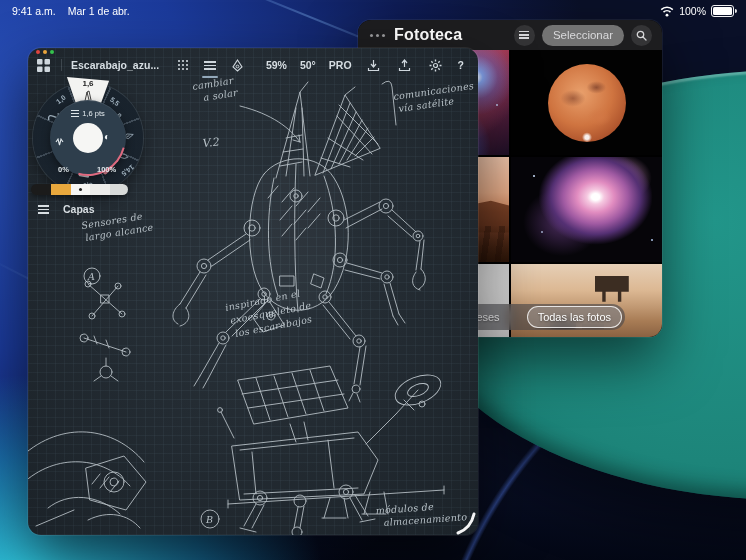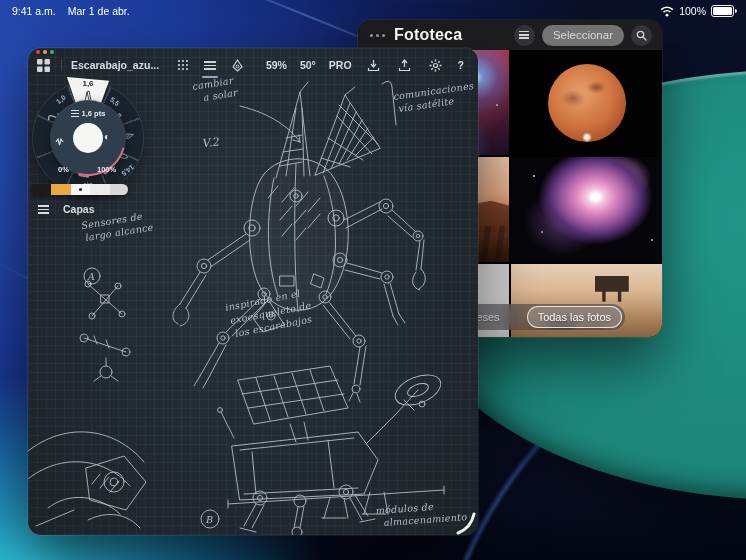--- a/index.html
+++ b/index.html
@@ -136,21 +136,21 @@
   .ring-lab{position:absolute;font-size:7px;color:#9fb0bd;font-weight:bold;}
   .ring-ic{position:absolute;color:#9fb0bd;}
   .eraser-chip{position:absolute;left:68px;top:82px;width:12px;height:7px;border-radius:2px;background:#ec8a99;transform:rotate(135deg);}
   .slice-chip{position:absolute;left:47px;top:88px;width:10px;height:6px;background:#cfd6da;transform:rotate(190deg) skewX(-18deg);}
   .wheel-disc{position:absolute;left:17px;top:17px;width:76px;height:76px;border-radius:50%;background:#2e3e4c;
     box-shadow:0 3px 8px rgba(0,0,0,.45), inset 0 1px 0 rgba(255,255,255,.08);}
   .disc-arc{position:absolute;left:17px;top:17px;width:76px;height:76px;border-radius:50%;box-sizing:border-box;
     border:2.5px solid transparent;border-bottom-color:#e06a7f;transform:rotate(-30deg);}
   .wheel-center{position:absolute;left:40px;top:40px;width:30px;height:30px;border-radius:50%;background:#f6f6f4;}
   .disc-top{position:absolute;left:17px;top:26px;width:76px;display:flex;justify-content:center;align-items:center;gap:3px;
-    font-size:7.5px;font-weight:bold;color:#e3eaee;}
+    font-size:7.5px;font-weight:normal;color:#e3eaee;}
   .lw-glyph{width:8px;height:7px;background:repeating-linear-gradient(#dfe6ea 0 1.4px, transparent 1.4px 3px);}
   .disc-min{position:absolute;left:25px;top:82px;font-size:7.5px;font-weight:bold;color:#dfe6ea;}
   .disc-max{position:absolute;left:64px;top:82px;font-size:7.5px;font-weight:bold;color:#dfe6ea;}
   .disc-moon{position:absolute;left:71px;top:48px;font-size:10px;color:#eef3f6;}
   .disc-press{position:absolute;left:22px;top:50px;}
 
   
   .swatchbar{position:absolute;left:3px;top:136px;width:97px;height:11px;border-radius:6px;overflow:hidden;display:flex;z-index:6;
     box-shadow:0 2px 5px rgba(0,0,0,.4);}
   .sw{height:100%;position:relative;}

